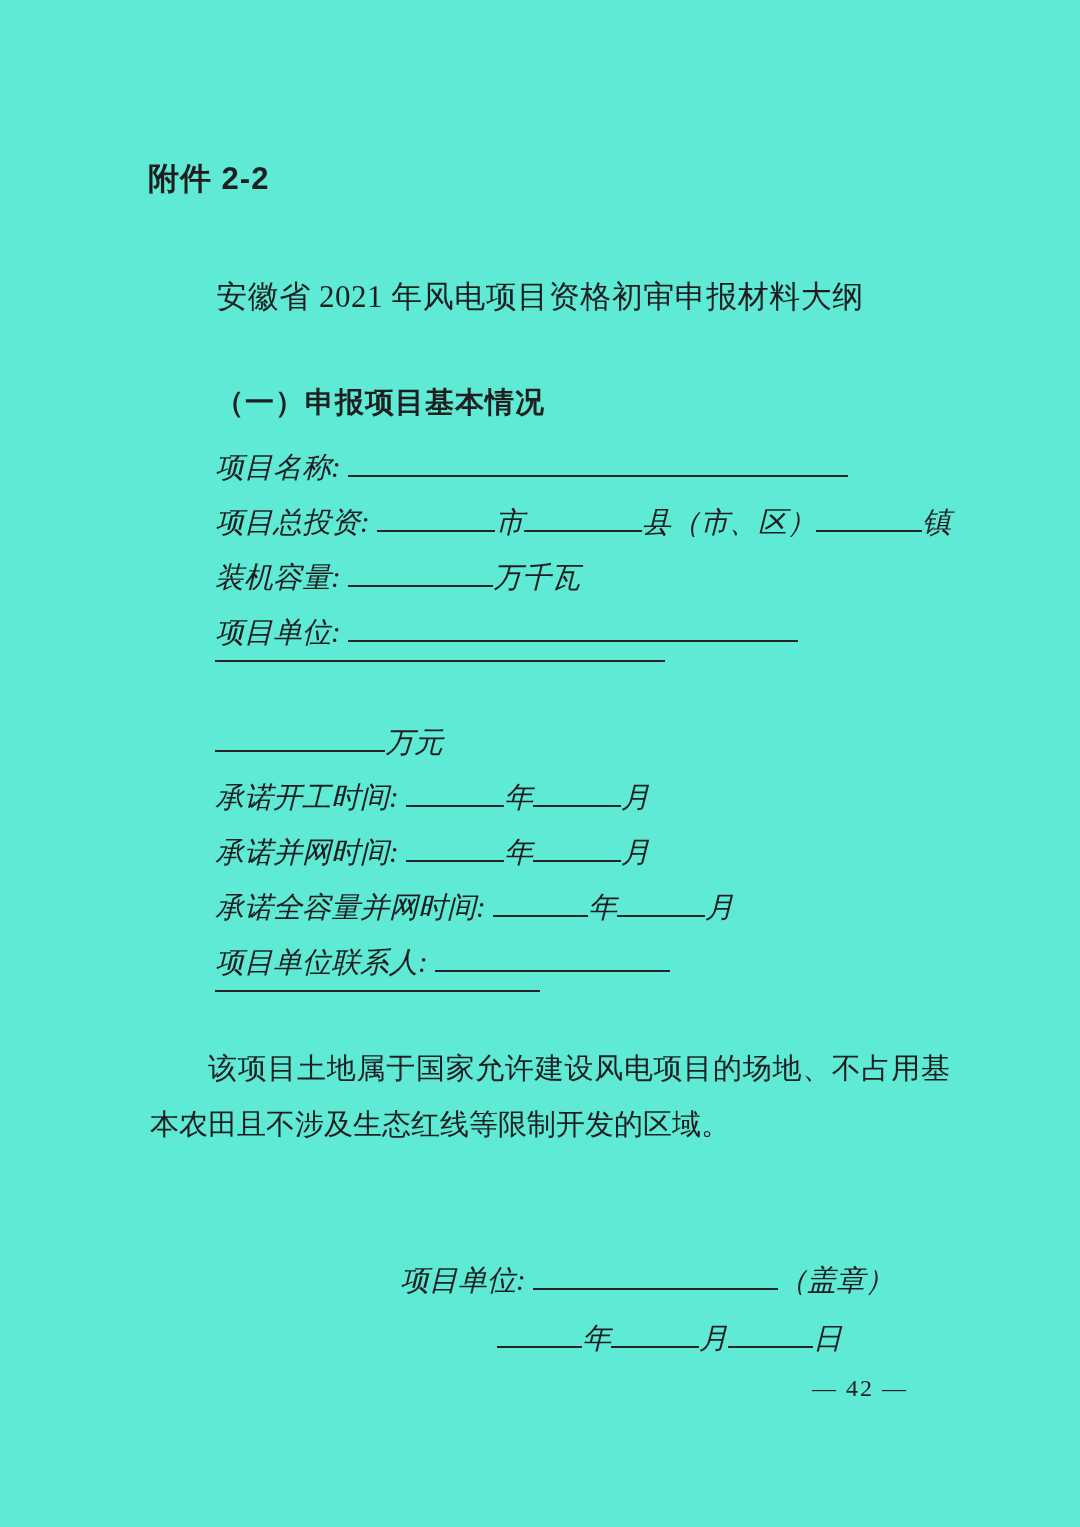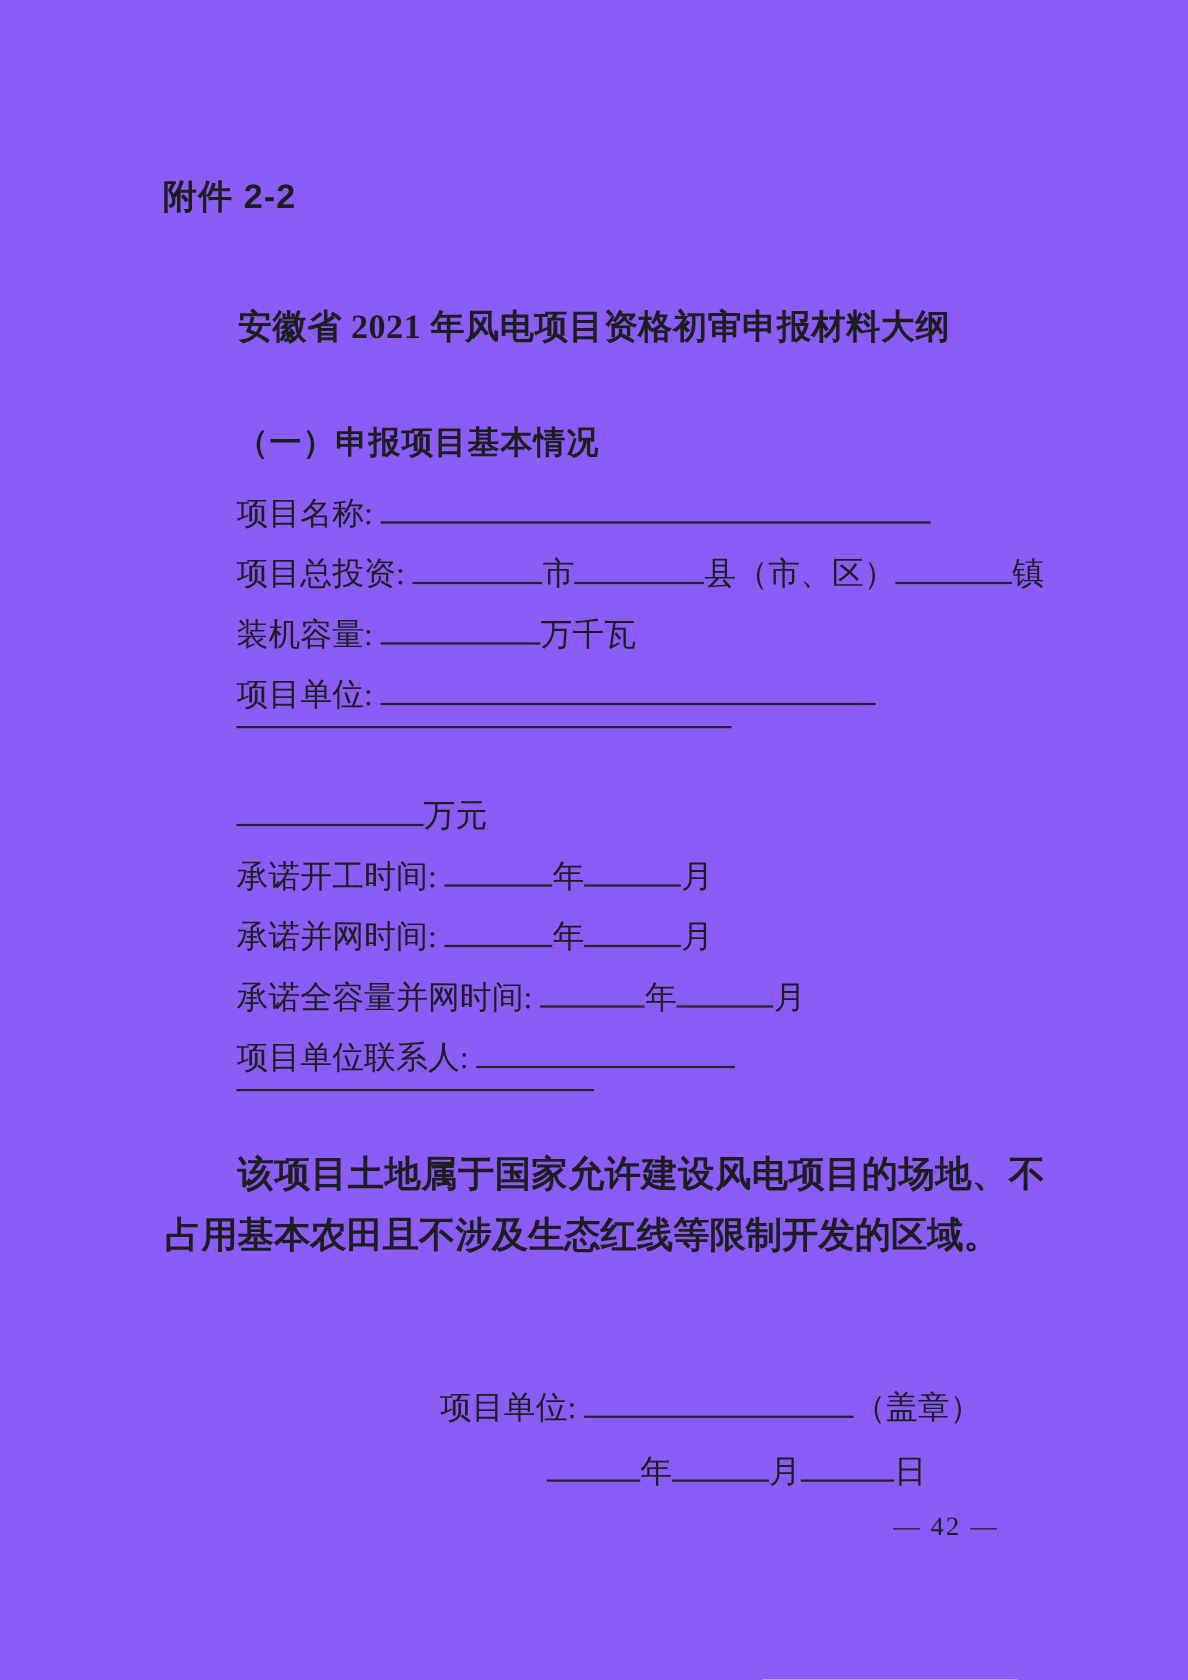--- a/index.html
+++ b/index.html
@@ -6,40 +6,40 @@
   html, body { background: #ffffff; }
   body {
     font-family: "Liberation Serif", "DejaVu Serif", serif;
     color: #1e1e20;
   }
   .page {
     position: relative;
     width: 1080px;
     height: 1527px;
     margin: 0 auto;
-    background: #8b5cf6;
+    background: #5eead4;
     overflow: hidden;
   }
   .attachment {
     position: absolute;
     left: 148px;
     top: 158px;
     font-family: "Liberation Sans", "DejaVu Sans", sans-serif;
     font-weight: 700;
     font-size: 31px;
     letter-spacing: 1px;
   }
   .title {
     position: absolute;
     left: 0;
     top: 276px;
     width: 100%;
     text-align: center;
     font-size: 31px;
-    font-weight: 700;
+    font-weight: 400;
     letter-spacing: 0.5px;
   }
   .section-heading {
     position: absolute;
     left: 215px;
     top: 383px;
     font-size: 29px;
     font-weight: 700;
     letter-spacing: 1px;
   }
@@ -49,38 +49,37 @@
     top: 440px;
   }
   .field-row {
     height: 55px;
     display: flex;
     align-items: baseline;
     font-size: 29px;
     line-height: 55px;
     white-space: pre;
   }
-  .seg-text { white-space: pre; }
+  .seg-text { white-space: pre; font-style: italic; }
   .seg-blank {
     display: inline-block;
     height: 2px;
     border-bottom: 2px solid #242426;
     margin-bottom: -5px;
     flex: 0 0 auto;
   }
   .declaration {
     position: absolute;
     left: 150px;
     top: 1040px;
     width: 800px;
-    font-size: 33px;
+    font-size: 29px;
     line-height: 56px;
     text-indent: 2em;
     text-align: justify;
-    font-weight: bold;
   }
   .sig-row {
     position: absolute;
     display: flex;
     align-items: baseline;
     font-size: 29px;
     line-height: 44px;
     white-space: pre;
   }
   .sig-unit { left: 400px; top: 1258px; }

